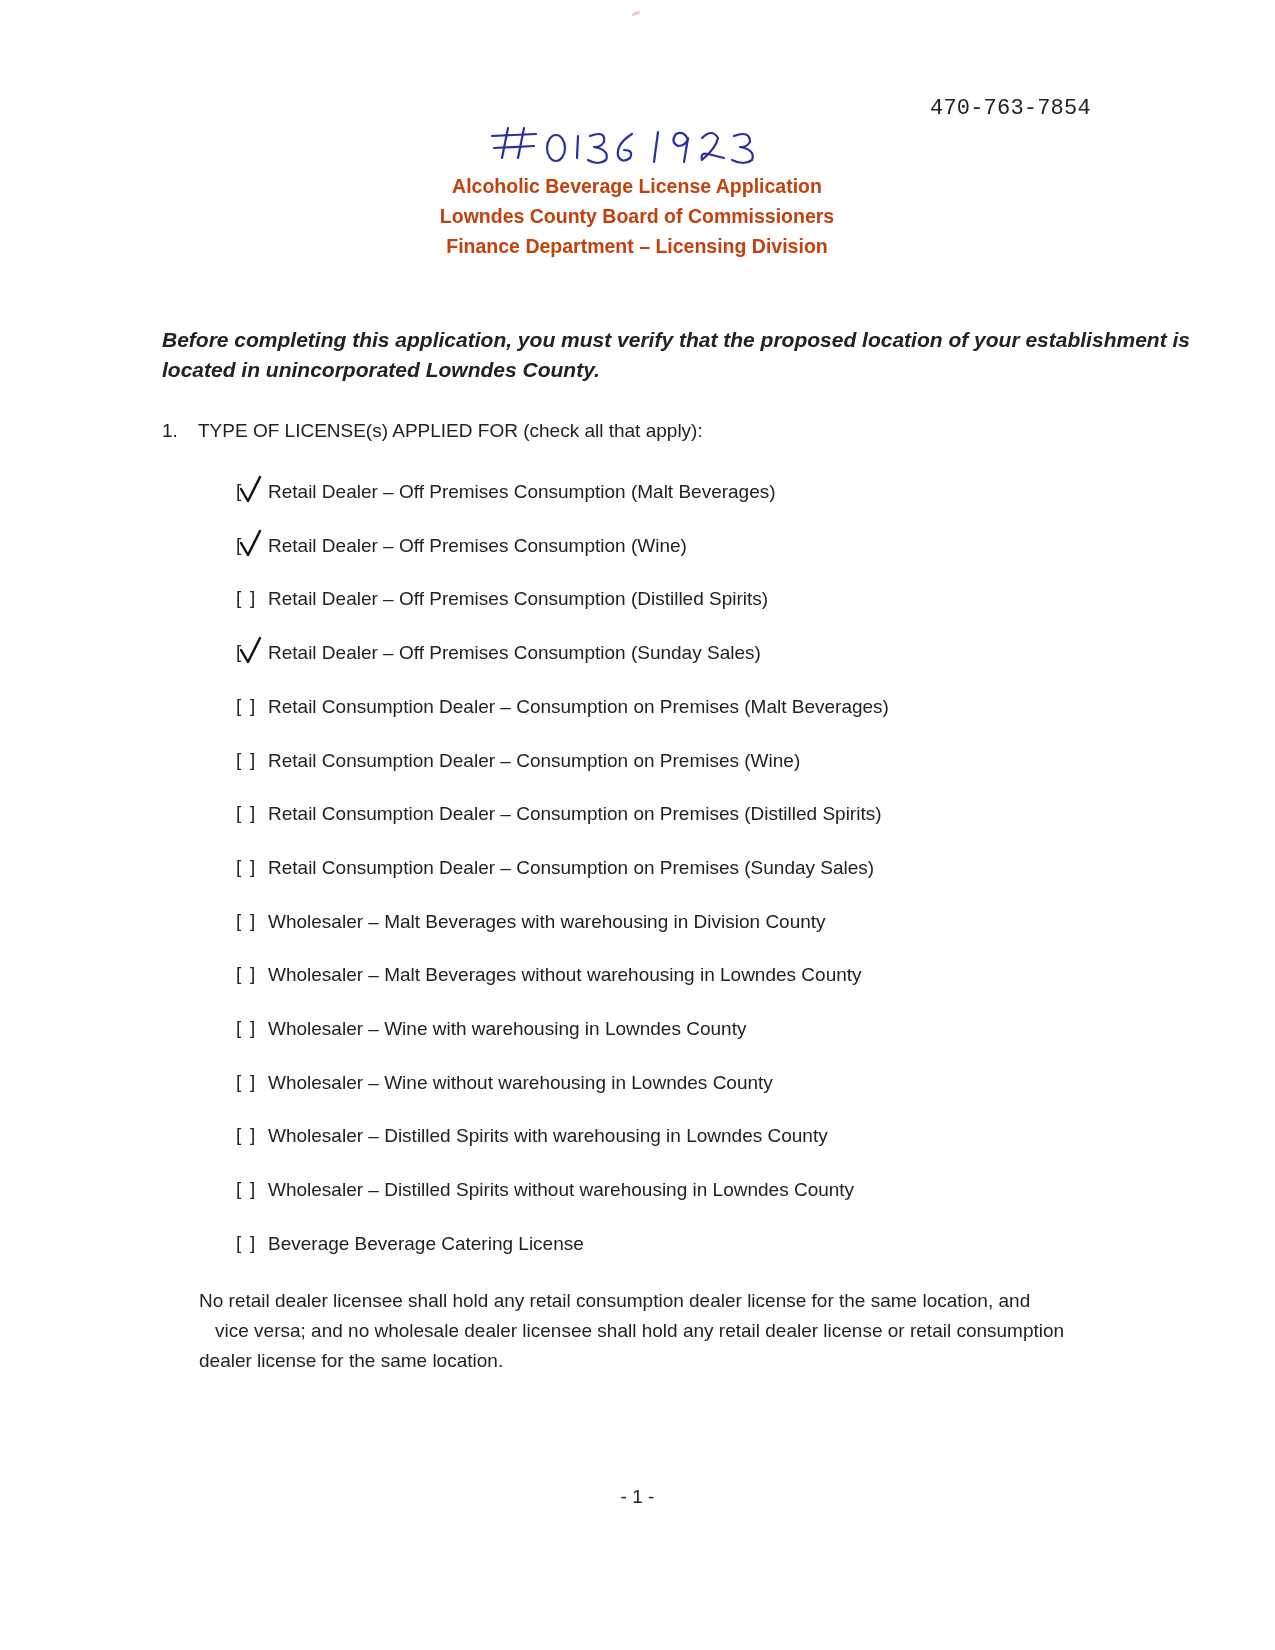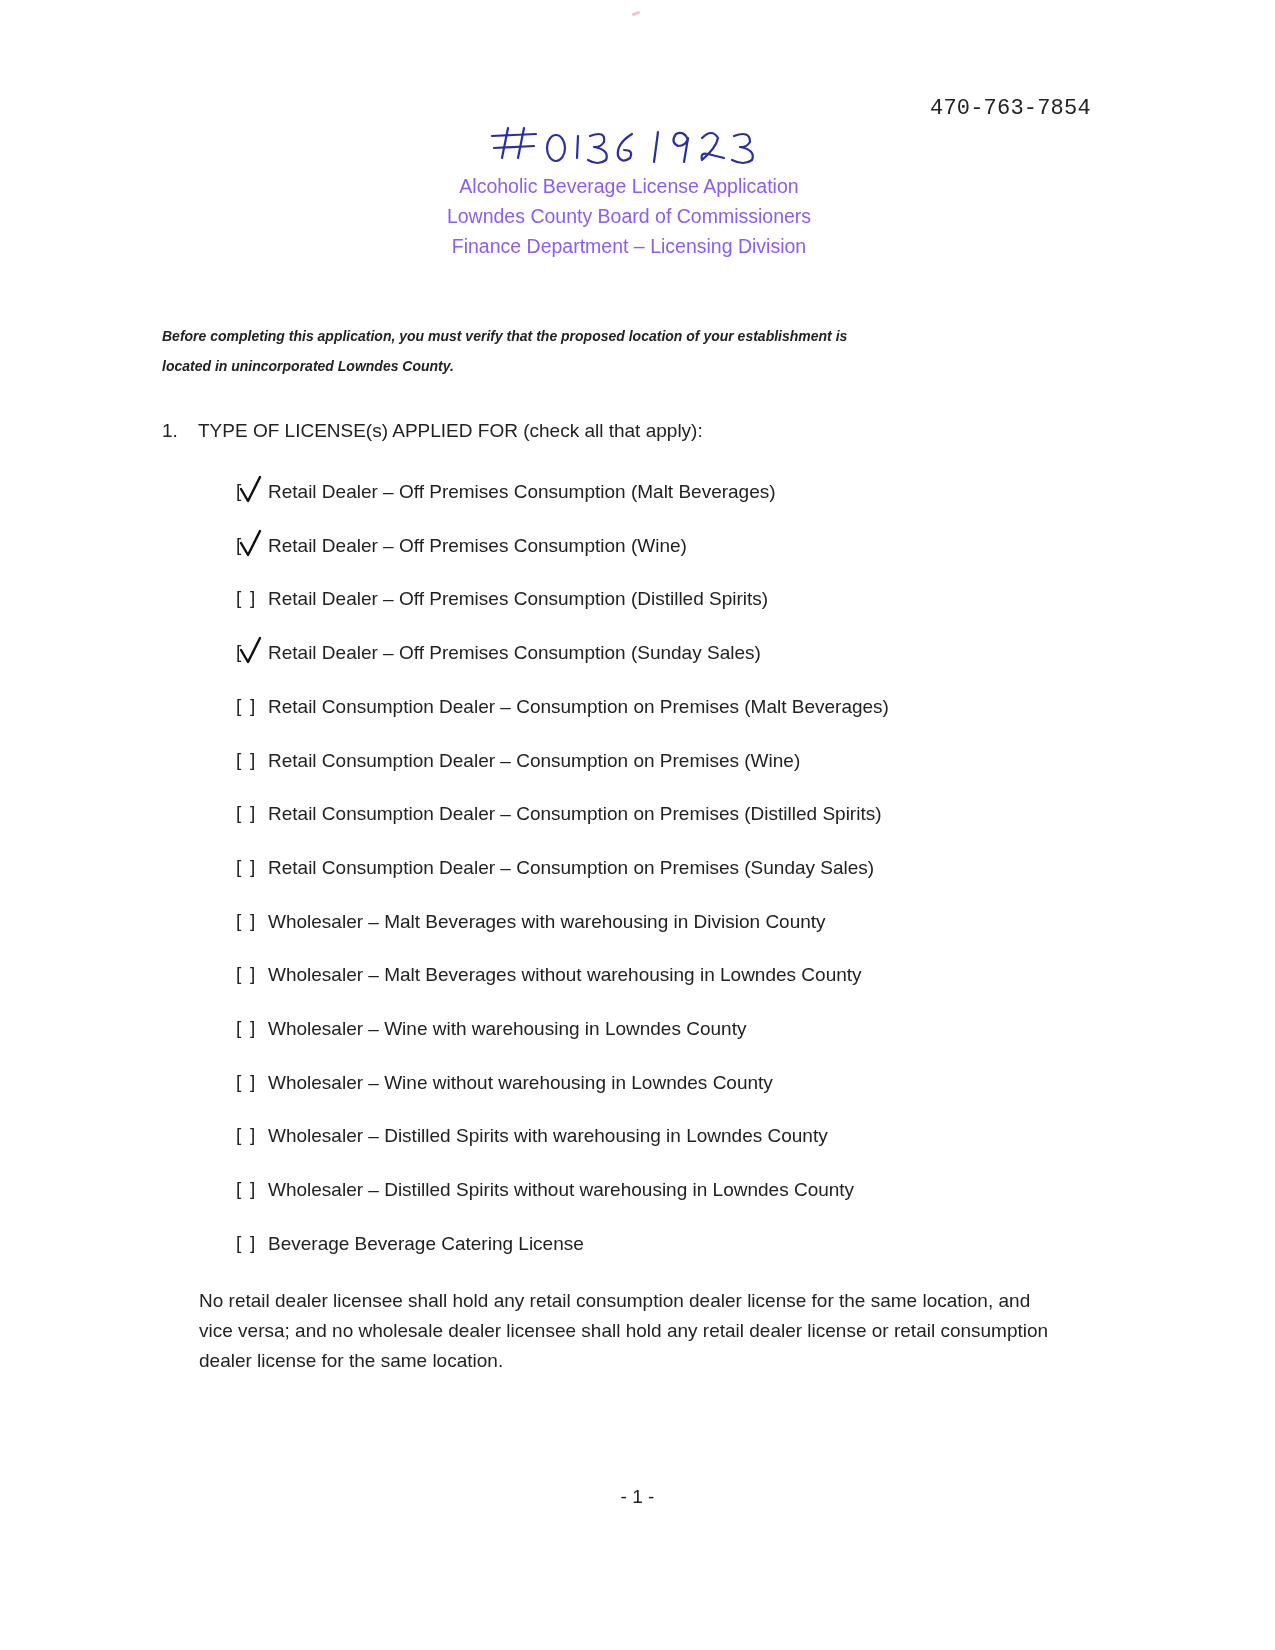--- a/index.html
+++ b/index.html
@@ -2,33 +2,33 @@
 <html><head>
 <meta charset="utf-8">
 <style>
   html, body { margin:0; padding:0; background:#ffffff; }
   body { width:1275px; height:1650px; position:relative; overflow:hidden;
          font-family:"Liberation Sans", "DejaVu Sans", sans-serif; color:#1a1a1a; }
   .abs { position:absolute; white-space:nowrap; }
   .scan-mark { left:632px; top:12px; width:8px; height:3px; background:#e7a0a8; transform:rotate(-20deg); opacity:.6; }
   .phone { left:930px; top:96px; font-family:Liberation Mono, monospace; font-size:22px; color:#222; letter-spacing:0.2px; }
   .handwritten { left:488px; top:122px; width:290px; height:48px; }
-  .title { left:0; width:1258px; text-align:center; font-weight:normal; font-size:19.5px; color:#8b5cf6; }
+  .title { left:8px; width:1258px; text-align:center; font-weight:bold; font-size:19.5px; color:#c2410c; }
   .t1 { top:175px; } .t2 { top:205px; } .t3 { top:235px; }
-  .intro { left:162px; font-style:italic; font-weight:bold; font-size:14px; color:#222; }
+  .intro { left:162px; font-style:italic; font-weight:bold; font-size:21px; color:#222; }
   .i1 { top:328px; } .i2 { top:358px; }
   .q-num { left:162px; top:420px; font-size:19px; color:#222; }
   .q-text { left:198px; top:420px; font-size:19px; color:#222;text-align:center; }
   .opt { left:236px; height:26px; font-size:19px; color:#222; display:flex; align-items:center; }
   .box { width:30px; height:26px; position:relative; display:inline-block; margin-right:2px; }
   .box .br { position:absolute; top:1px; font-size:19px; }
   .box .l { left:0; } .box .r { left:14px; }
   .box svg { position:absolute; left:0; top:-6px; }
   .note { left:199px; font-size:19px; color:#222; }
-  .n1 { top:1290px; } .n2 { top:1320px; } .n3 { top:1350px; }
+  .n1 { top:1290px; } .n2 { top:1320px;margin-left:16px; } .n3 { top:1350px; }
   .pagenum { left:0; width:1275px; text-align:center; top:1486px; font-size:19px; color:#222; }
 </style>
 </head>
 <body>
 
 <div class="abs scan-mark"></div>
 
 <div class="abs phone">470-763-7854</div>
 
 <div class="abs handwritten">

